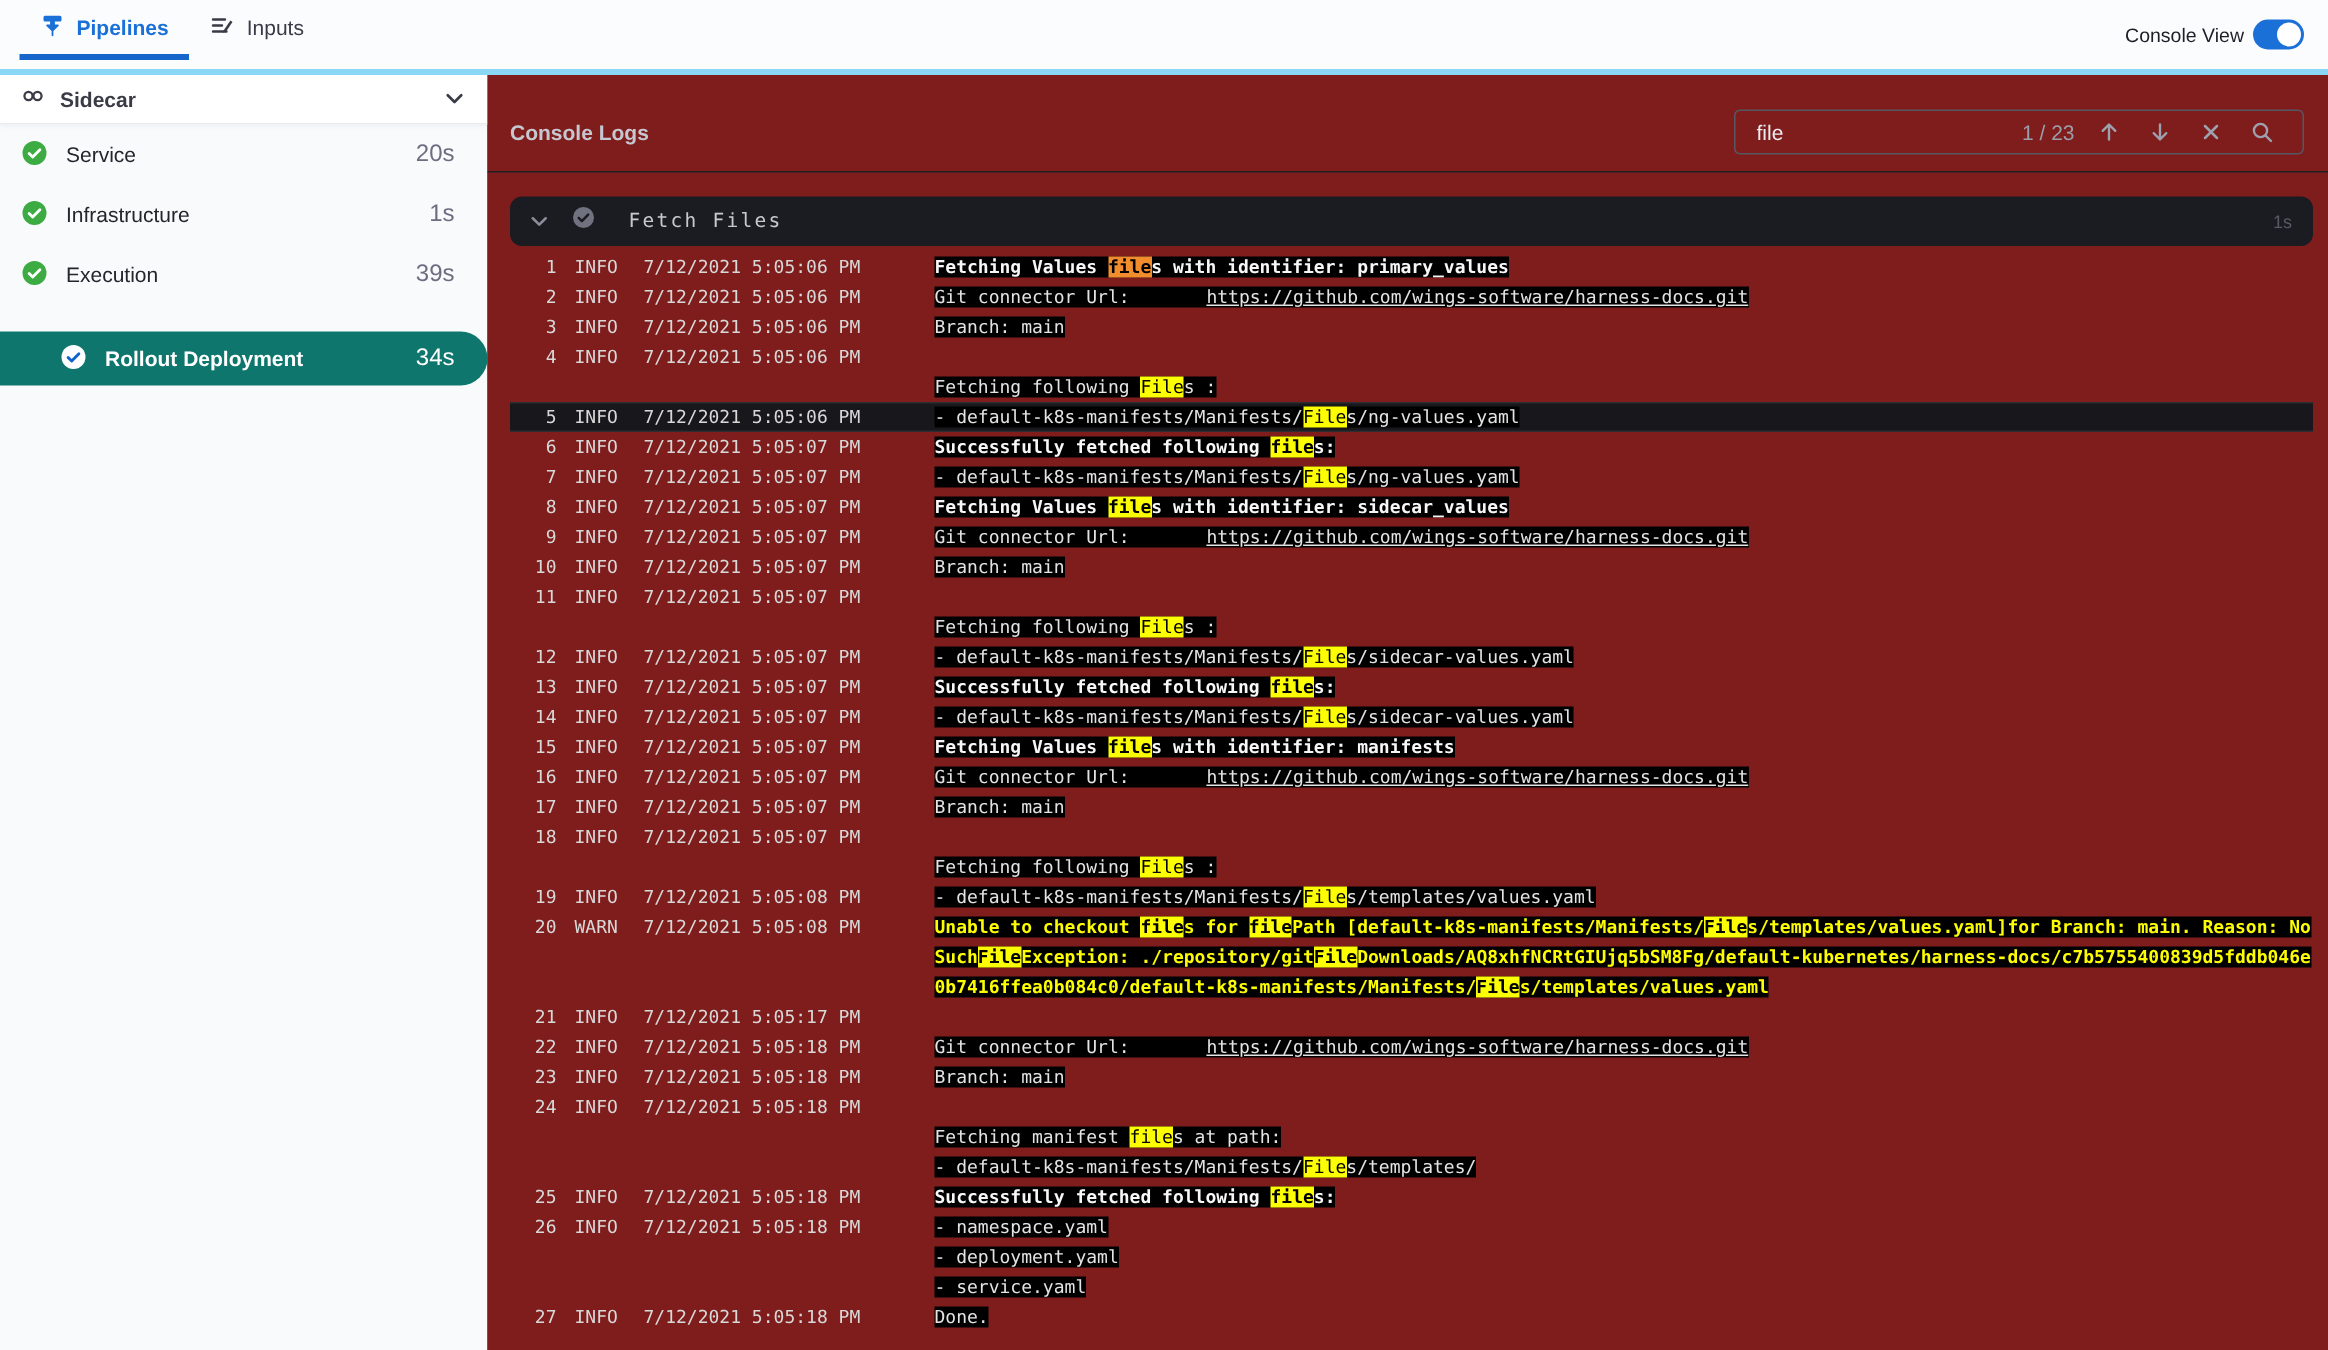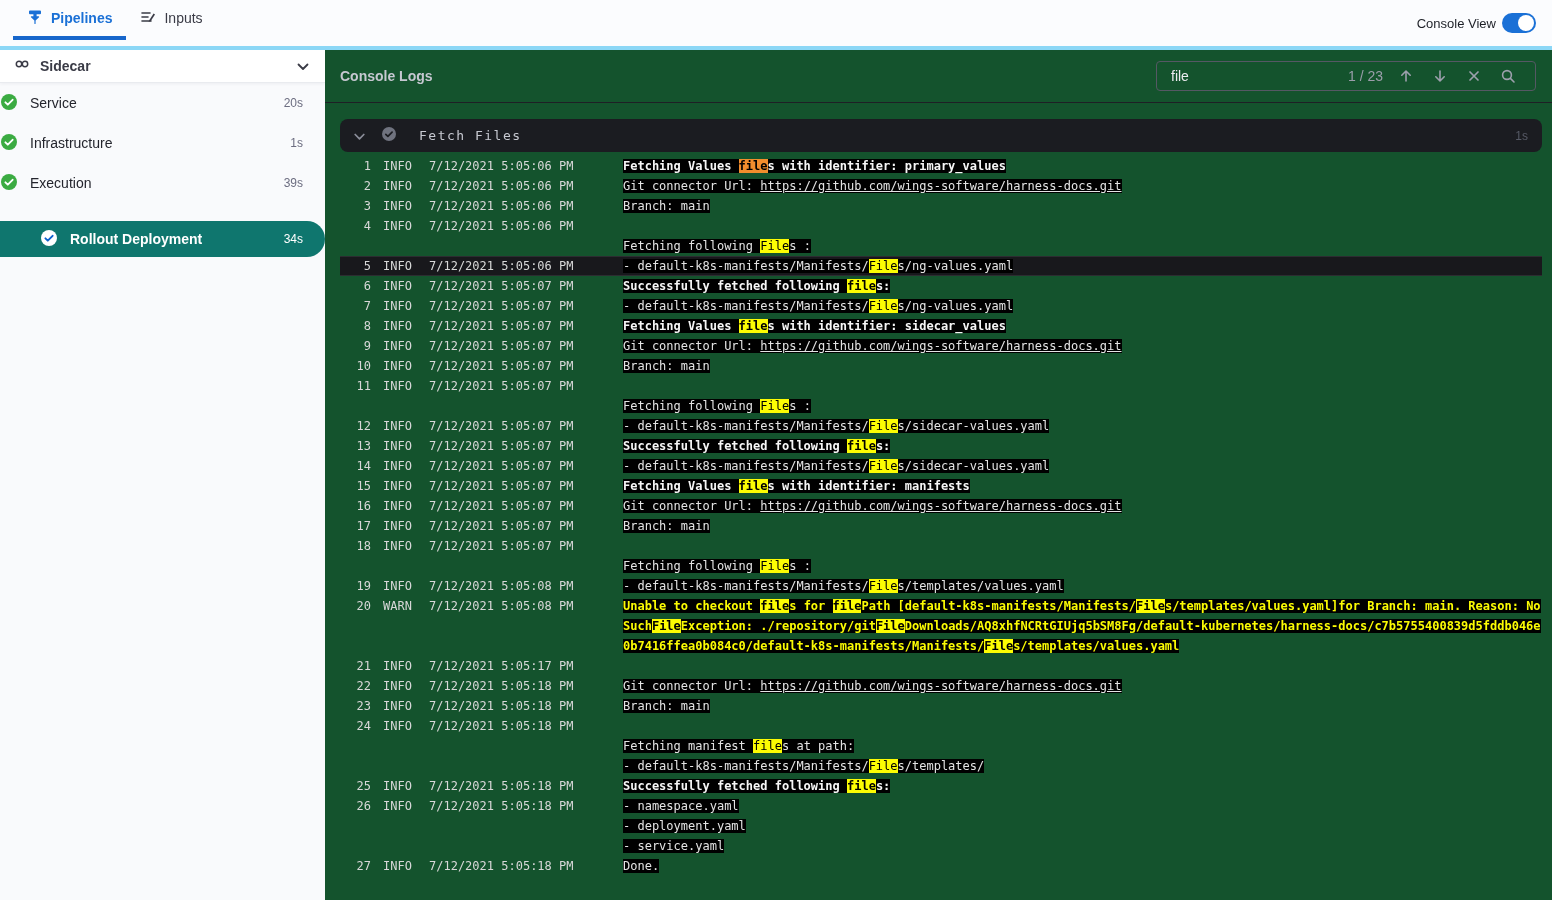--- a/index.html
+++ b/index.html
@@ -22,29 +22,29 @@
   
   .main { display:flex; height:850px; }
 
   
   .sidebar { width:325px; background:#F9FAFC; display:flex; flex-direction:column; }
   .sb-header { height:33px; background:#FFFFFF; display:flex; align-items:center; padding:0 16px 0 14px;
                border-bottom:1px solid #E9EBEF; box-shadow:0 1px 3px rgba(40,41,61,.06); cursor:pointer; }
   .sb-header .sb-title { font-size:14px; font-weight:600; color:#3A3B46; margin-left:10px; }
   .sb-header .chev { margin-left:auto; }
   .sb-items { padding-top:0; }
-  .sb-item { height:40px; display:flex; align-items:center; padding-right:22px; gap:12px;
+  .sb-item { height:40px; display:flex; align-items:center; padding-left:14px; padding-right:22px; gap:12px;
              font-size:14px; color:#24252D; cursor:pointer; }
-  .sb-item .dur { margin-left:auto; font-size:12px; color:#6C6D80;text-align:right; }
+  .sb-item .dur { margin-left:auto; font-size:16px; color:#6C6D80;text-align:right; }
   .sb-item.selected { height:36px; margin:18px 0; background:#0f766e; border-radius:0 20px 20px 0;
                       color:#FFFFFF; font-weight:600; padding-left:40px; }
   .sb-item.selected .dur { color:#FFFFFF; font-weight:400; }
 
   
-  .console { flex:1; background:#14532d; display:flex; flex-direction:column; overflow:hidden; }
+  .console { flex:1; background:#7f1d1d; display:flex; flex-direction:column; overflow:hidden;justify-content:center; }
   .con-header { height:53px; flex:none; display:flex; align-items:center; padding:0 16px 0 15px;
                 border-bottom:1px solid #1E2025; }
   .con-title { font-size:14px; font-weight:700; color:#C6C8D1; }
   .searchbox { margin-left:auto; width:380px; height:30px; border:1px solid #555864; border-radius:4px;
                display:flex; align-items:center; padding:0 10px 0 14px; }
   .searchbox input { flex:1; min-width:0; background:transparent; border:none; outline:none;
                      color:#ECECF0; font-size:14px; font-family:"Liberation Sans","DejaVu Sans",sans-serif; }
   .searchbox .counter { font-size:14px; color:#9B9EAB; margin-right:6px; white-space:nowrap; }
   .sb-icon { width:34px; height:20px; display:flex; align-items:center; justify-content:center; cursor:pointer; flex:none; }
 
@@ -61,21 +61,21 @@
   .log-row.selected { background:#18181C; box-shadow:inset 0 1px 0 #2C2C31, inset 0 -1px 0 #2C2C31; }
   .col-num   { flex:none; width:31px;  text-align:right; color:#D8D8D8; }
   .col-level { flex:none; width:34px;  margin-left:12px; color:#D8D8D8; }
   .col-time  { flex:none; width:146px; margin-left:12px; color:#D8D8D8; white-space:nowrap; }
   .col-msg   { flex:1; min-width:0; margin-left:48px; color:#E4E4E4; white-space:pre-wrap; word-break:break-all; }
   .msg-inner { background:#000000; }
   .bold .msg-inner { font-weight:700; color:#F7F7F7; }
   .warn .msg-inner { color:#FCFC03; font-weight:700; }
   .col-msg .mk-y { background:#FCFC03; color:#000000; }
   .col-msg .mk-o { background:#F28D2D; color:#000000; }
-  .col-msg .lnk { text-decoration:underline; cursor:pointer; }
+  .col-msg .lnk { text-decoration:underline; cursor:pointer;margin-left:44px; }
 </style>
 </head>
 <body>
 
 <div class="topbar">
   <div class="tabs">
     <div class="tab active">
       <span>
         <svg width="16" height="16" viewBox="0 0 16 16">
             <path fill="#1A70D6" d="M3 1.5h10a1 1 0 0 1 1 1v1.8a1 1 0 0 1-1 1H9.6v2h2a.6.6 0 0 1 .42 1.03L8.6 11.6v2.9a.6.6 0 0 1-1.2 0v-2.9L3.98 8.33A.6.6 0 0 1 4.4 7.3h2V5.3H3a1 1 0 0 1-1-1V2.5a1 1 0 0 1 1-1z"></path>

